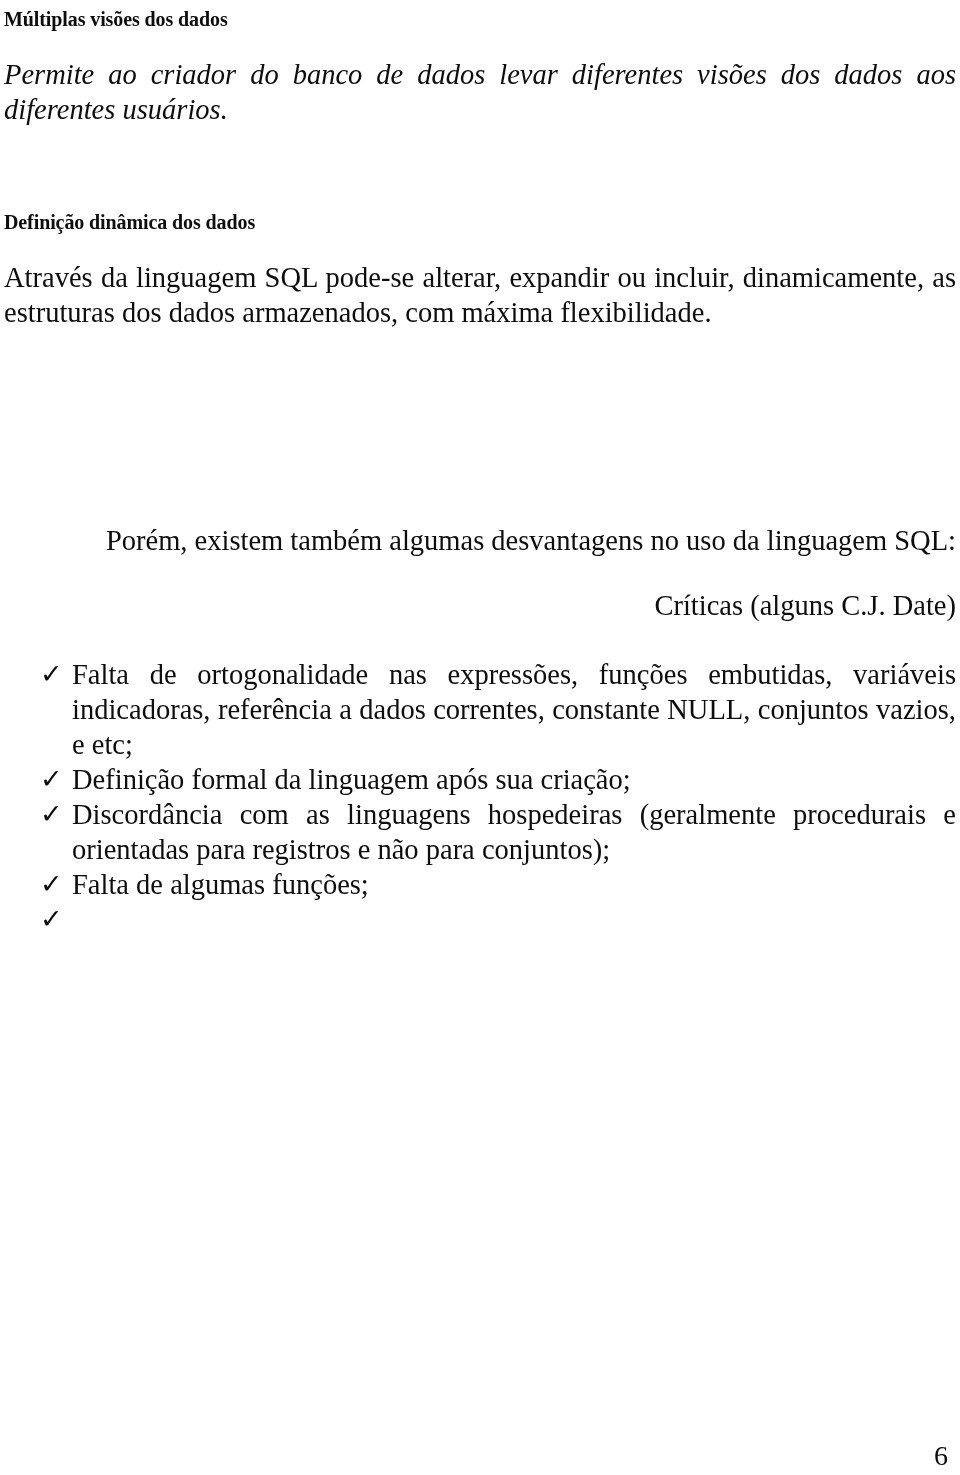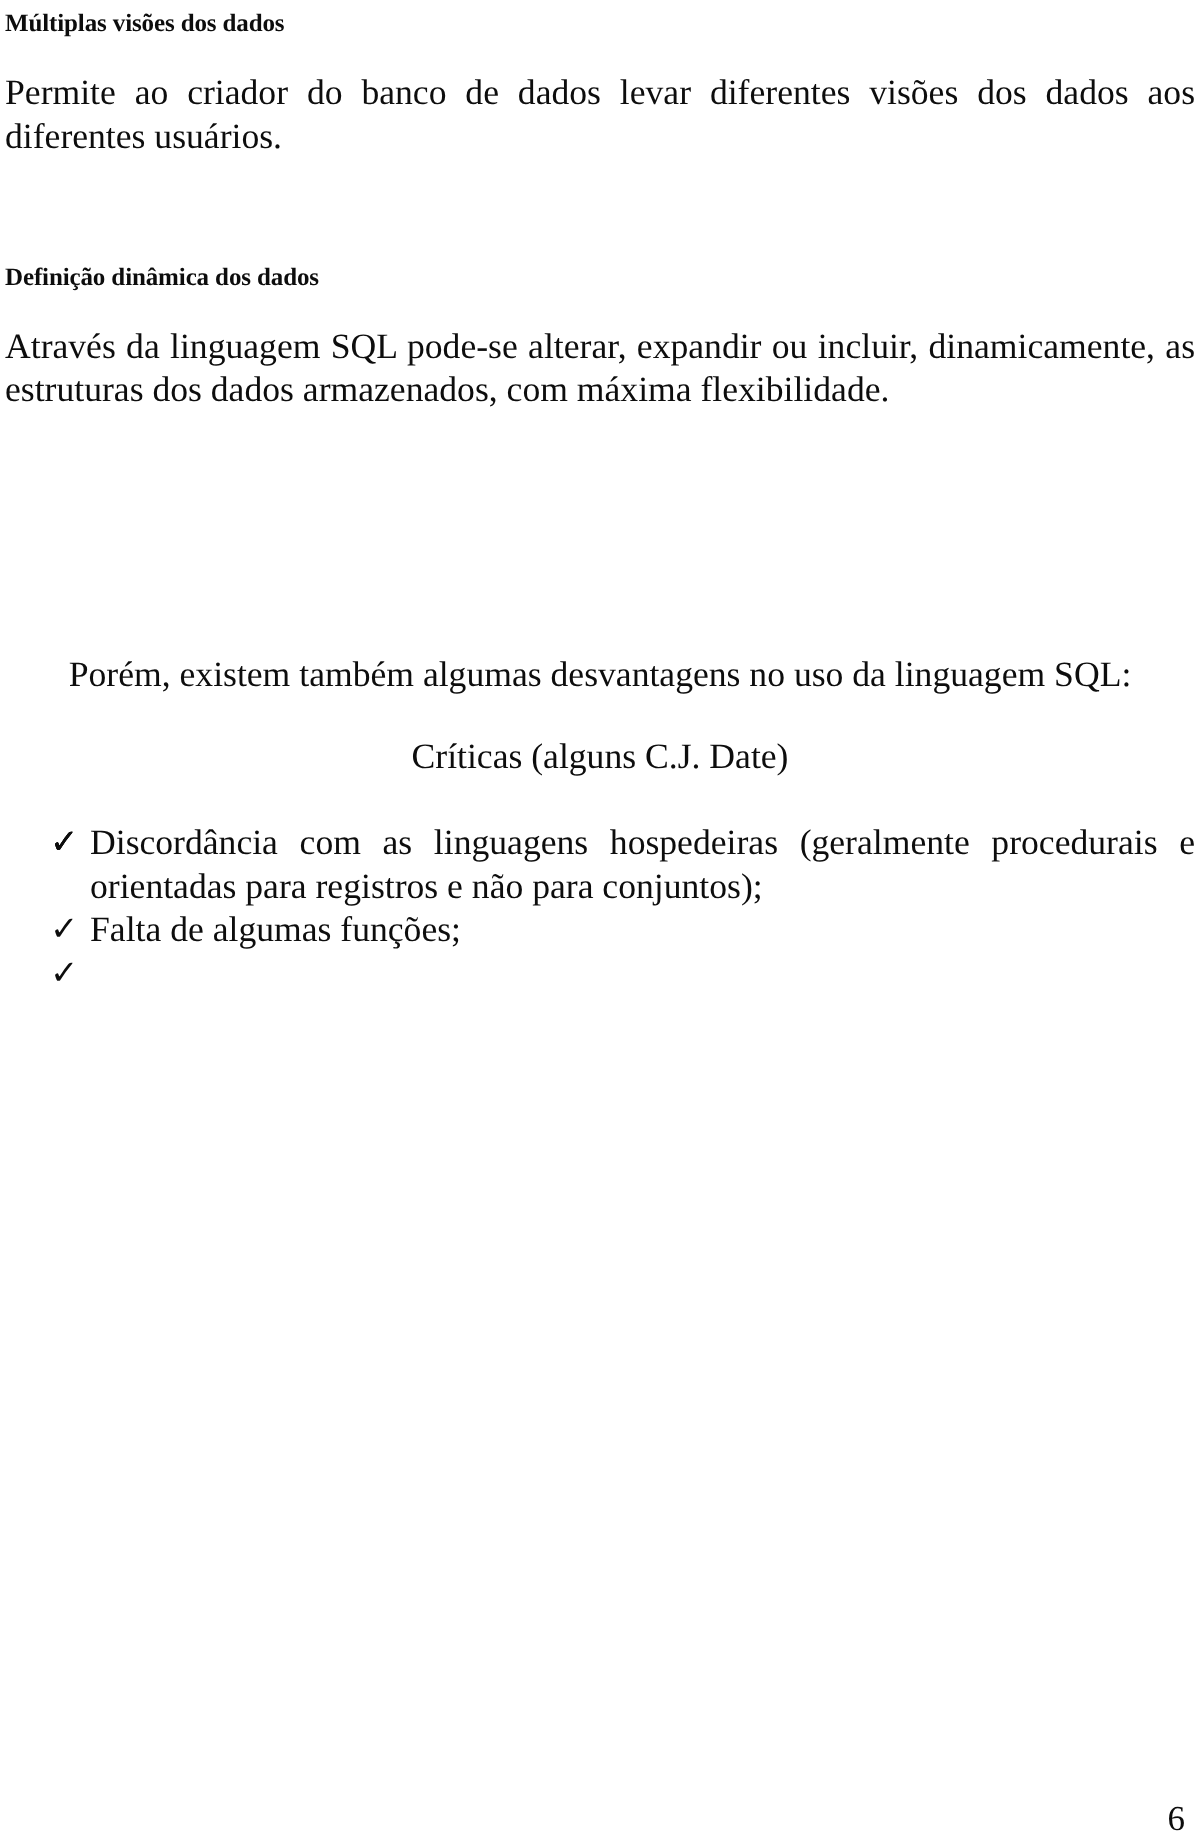--- a/index.html
+++ b/index.html
@@ -44,26 +44,26 @@
   p.body-text {
     font-size: 28.5px;
     line-height: 35px;
     margin: 0;
     text-align: justify;
     text-justify: inter-word;
     hyphens: none;
   }
 
   p.body-text.plain {
-    text-align: center;
+    text-align: right;
   }
 
   
   .blk-heading-1 { position: absolute; left: 0; top: 2px;  width: 952px; }
-  .blk-para-1    { position: absolute; left: 0; top: 57px; width: 952px; }
+  .blk-para-1    { position: absolute; left: 0; top: 57px; width: 952px; font-style: italic; }
   .blk-heading-2 { position: absolute; left: 0; top: 205px; width: 952px; }
   .blk-para-2    { position: absolute; left: 0; top: 260px; width: 952px; }
   .blk-para-3    { position: absolute; left: 0; top: 523px; width: 952px; }
   .blk-para-4    { position: absolute; left: 0; top: 588px; width: 952px; }
   .blk-list      { position: absolute; left: 0; top: 657px; width: 952px; }
 
   ul.check-list {
     list-style: none;
     margin: 0;
     padding: 0;
@@ -136,24 +136,26 @@
 
     <div class="blk-para-4">
       <p class="body-text plain">Críticas (alguns C.J. Date)</p>
     </div>
 
     <div class="blk-list">
       <ul class="check-list">
 
         <li>
           <span class="check-icon">✓</span>
+          <span>Falta de ortogonalidade nas expressões, funções embutidas, variáveis indicadoras, referência a dados correntes, constante NULL, conjuntos vazios, e etc;</span>
         </li>
 
         <li class="no-justify">
           <span class="check-icon">✓</span>
+          <span>Definição formal da linguagem após sua criação;</span>
         </li>
 
         <li>
           <span class="check-icon">✓</span>
           <span>Discordância com as linguagens hospedeiras (geralmente procedurais e orientadas para registros e não para conjuntos);</span>
         </li>
 
         <li class="no-justify">
           <span class="check-icon">✓</span>
           <span>Falta de algumas funções;</span>

